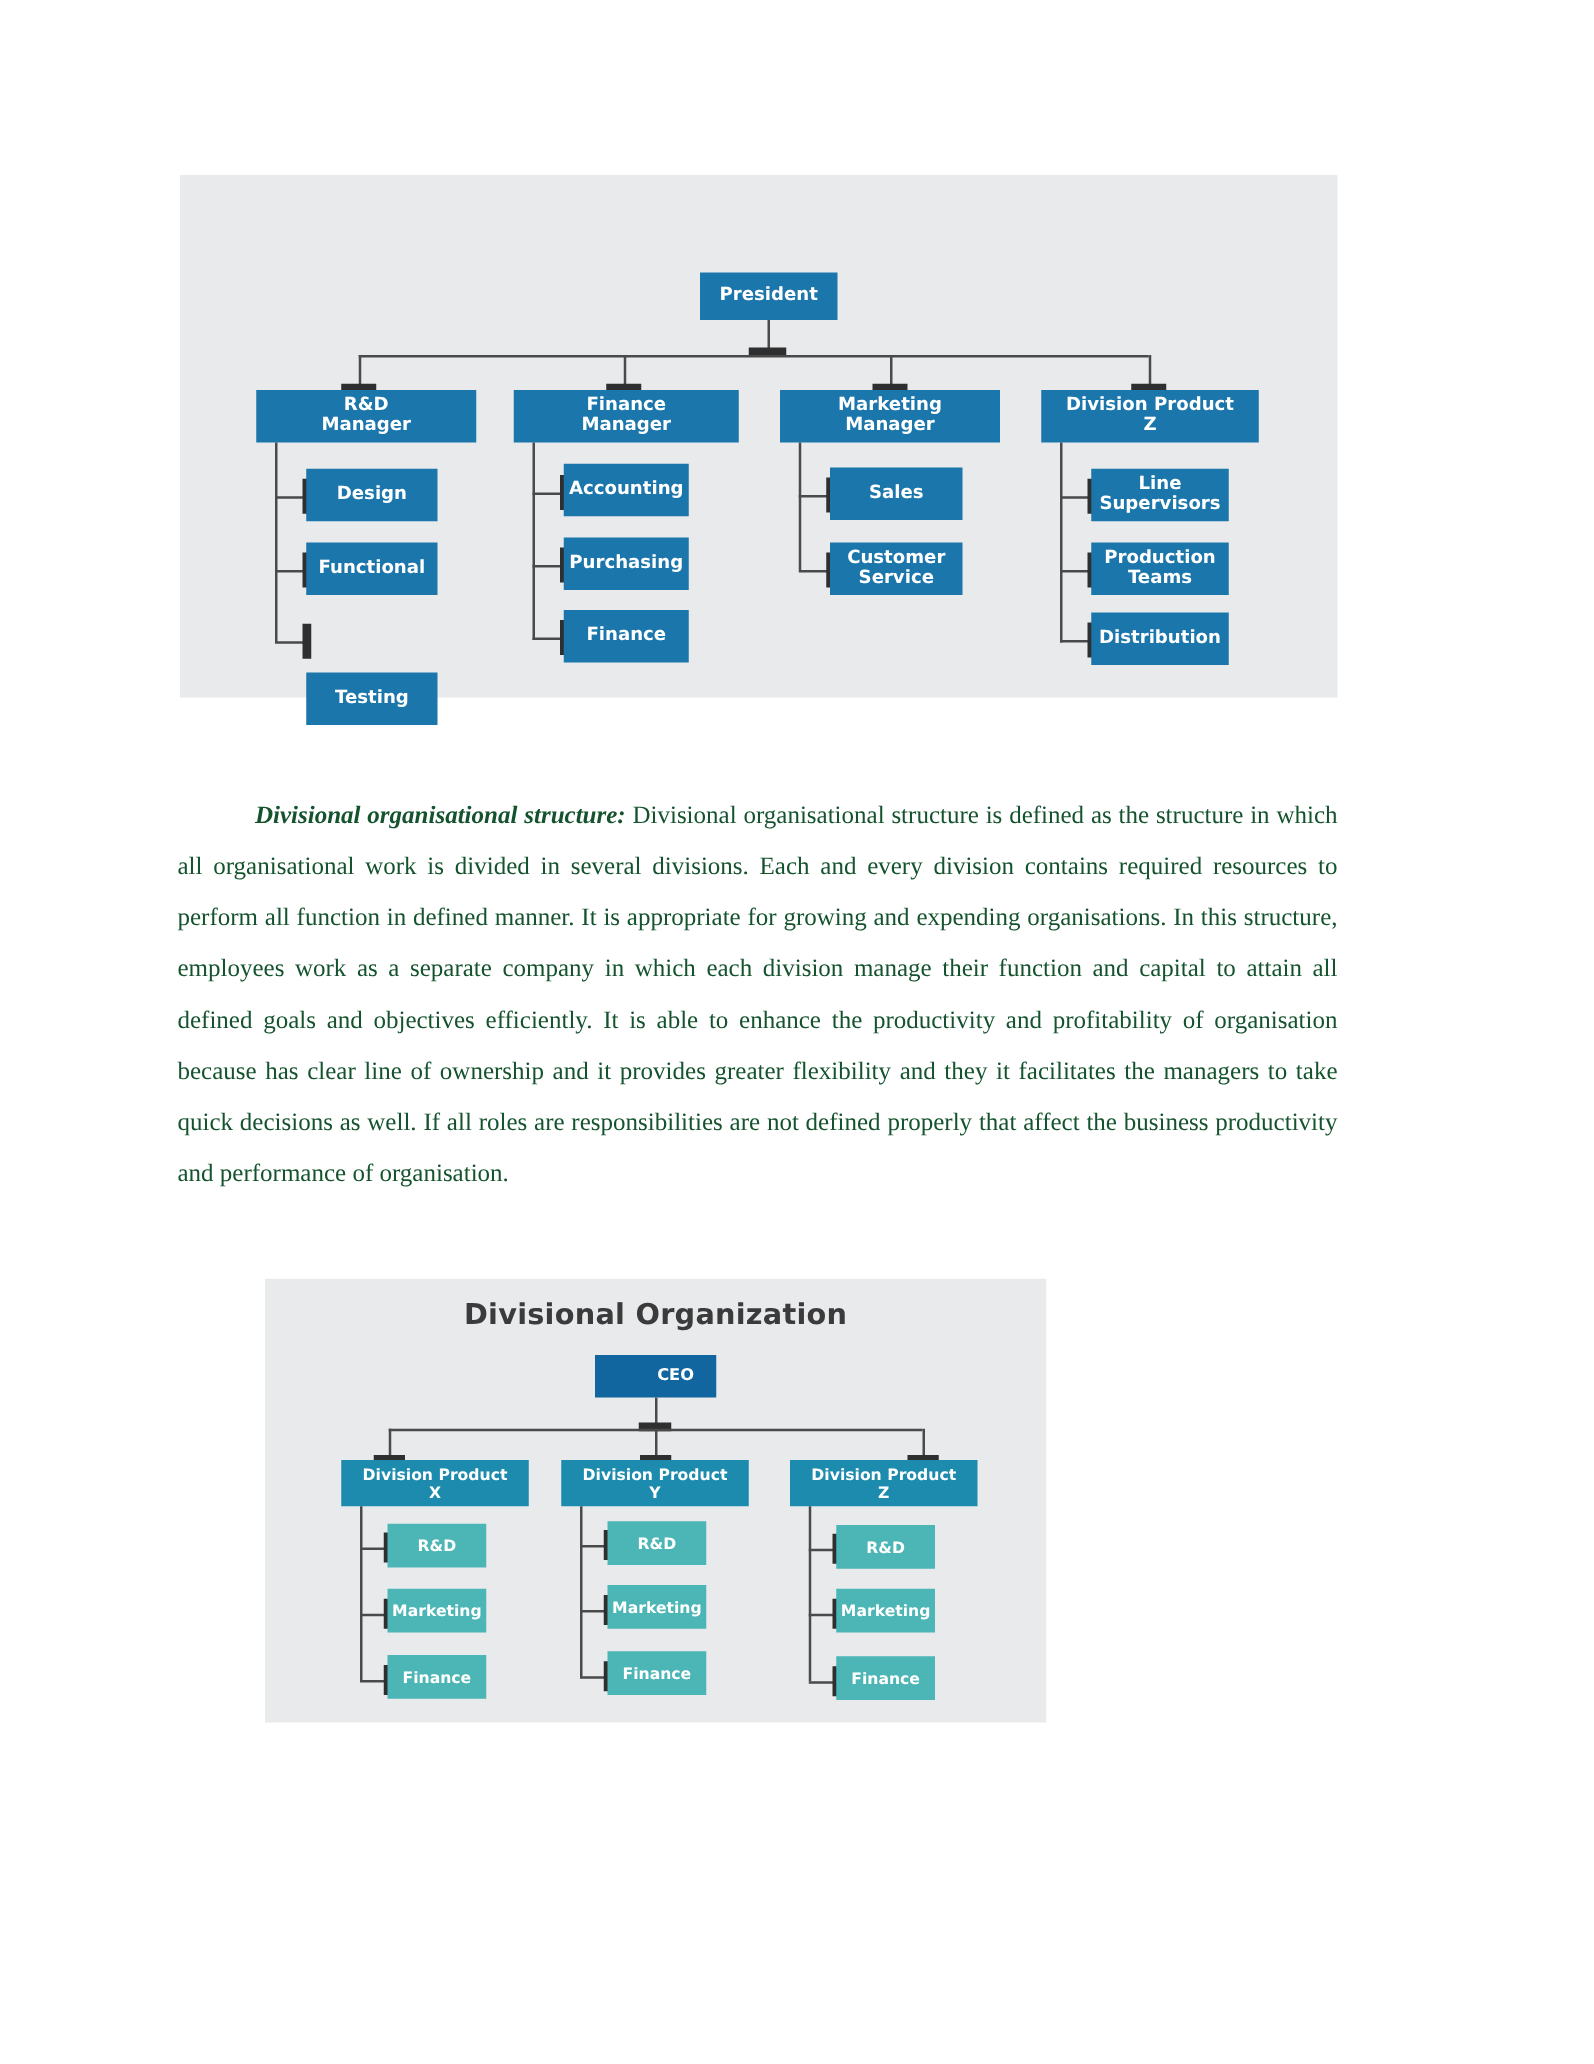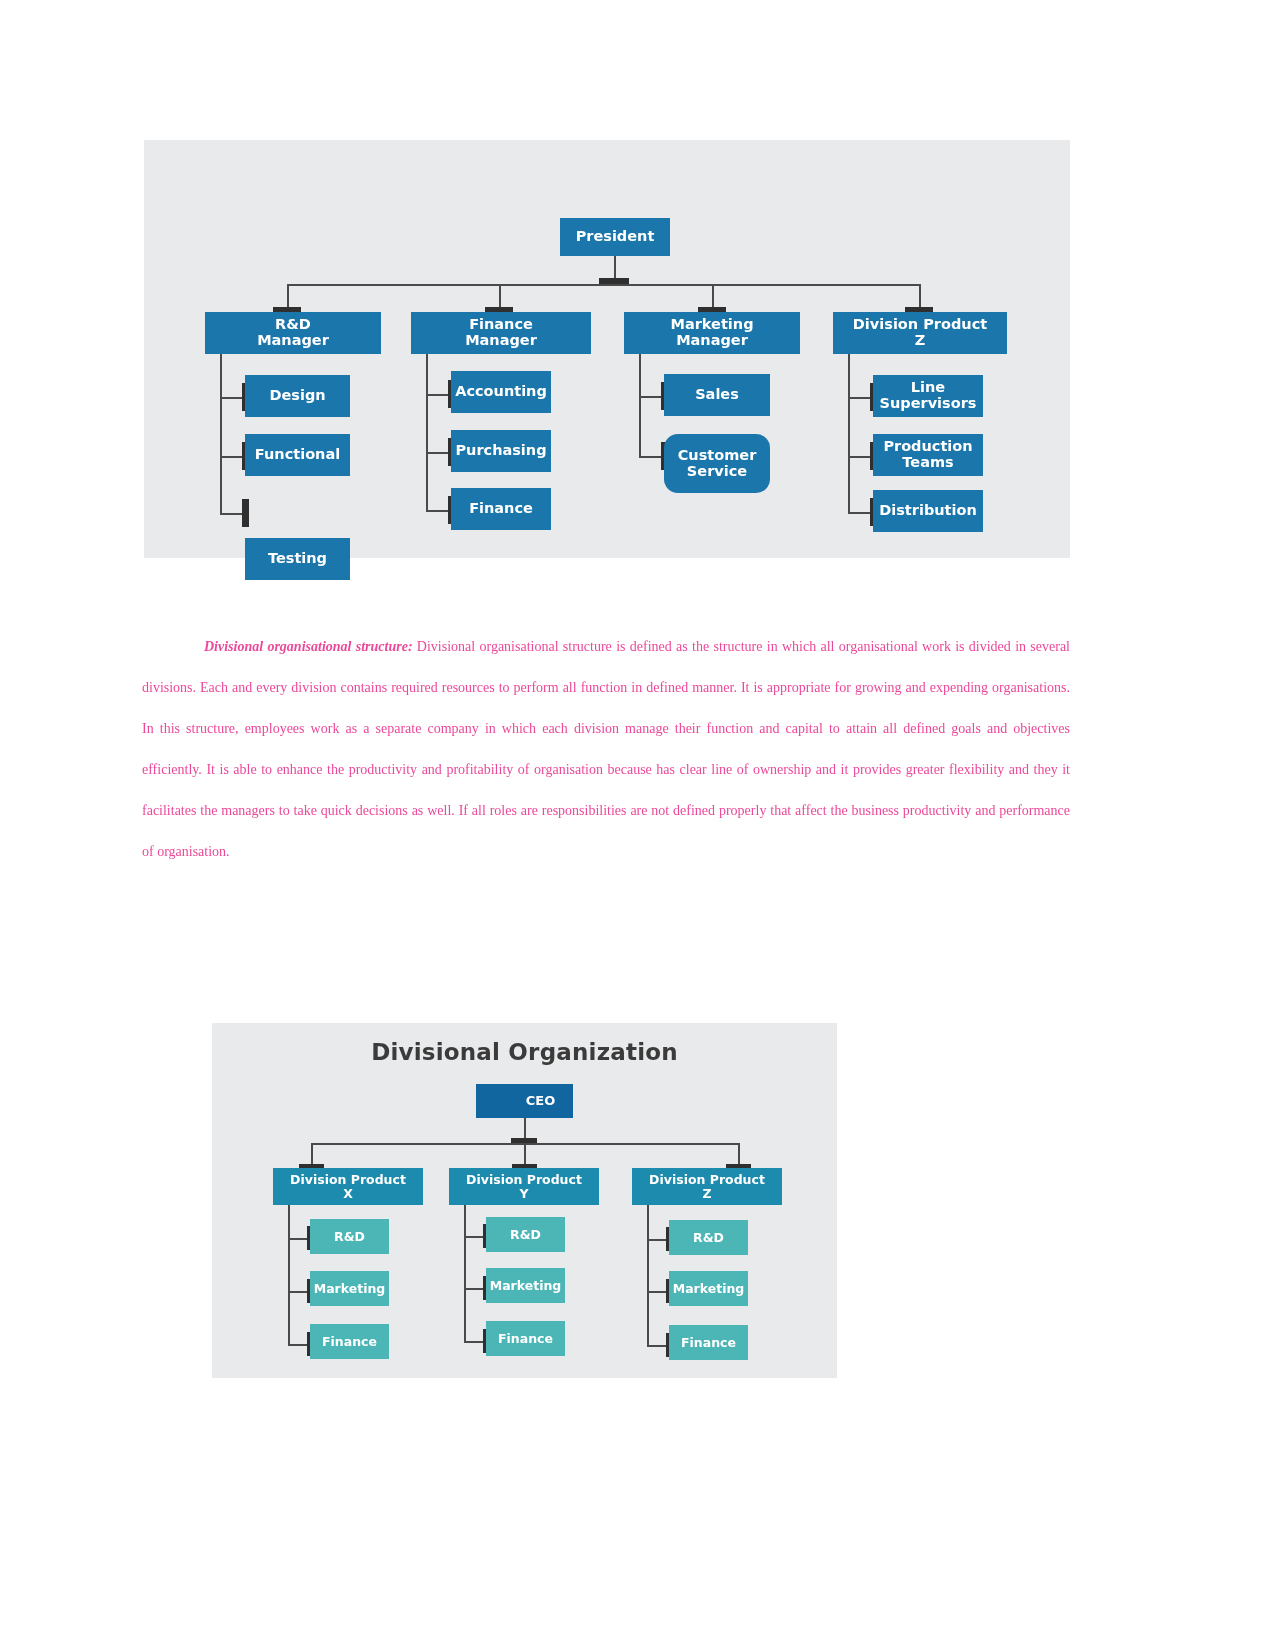--- a/index.html
+++ b/index.html
@@ -55,23 +55,23 @@
   #divisional-chart .chart-title { font-size:23px; padding-top:16px; }
   #divisional-chart .node.lvl0 { background:#1166a0; font-size:13px; }
   #divisional-chart .node.lvl1 { background:#1d8bae; font-size:12.5px; }
   #divisional-chart .node.lvl2 { background:#4cb5b5; font-size:12.5px; }
 
   
   .body-text {
     position:absolute;
     left:142px; top:612px; width:928px;
     font-family:"Liberation Serif", serif;
-    font-size:14px;
+    font-size:20px;
     line-height:41px;
-    color:#ec4899;
+    color:#14532d;
     text-align:justify;
     text-justify:inter-word;
   }
   .body-text .lead { font-weight:700; font-style:italic; }
   .indent { display:inline-block; width:62px; }
 </style>
 </head>
 <body>
 
 <div class="page">
@@ -130,21 +130,21 @@
 Manager</div>
 
     <div class="line vline" style="left:495px; top:214px; height:102px;"></div>
 
     <div class="line hline" style="left:495px; top:256px; width:25px;"></div>
     <div class="cap cap-v" style="left:517px; top:242px; height:28px;"></div>
     <div class="node" style="left:520px; top:234px; width:106px; height:42px;">Sales</div>
 
     <div class="line hline" style="left:495px; top:316px; width:25px;"></div>
     <div class="cap cap-v" style="left:517px; top:302px; height:28px;"></div>
-    <div class="node" style="left:520px; top:294px; width:106px; height:59px;border-radius:14px;">Customer
+    <div class="node" style="left:520px; top:294px; width:106px; height:42px;">Customer
 Service</div>
 
     <div class="line vline" style="left:775px; top:144px; height:28px;"></div>
     <div class="cap cap-h" style="left:761px; top:167px; width:28px;"></div>
     <div class="node" style="left:689px; top:172px; width:174px; height:42px;">Division Product
 Z</div>
 
     <div class="line vline" style="left:704px; top:214px; height:160px;"></div>
 
     <div class="line hline" style="left:704px; top:257px; width:25px;"></div>

